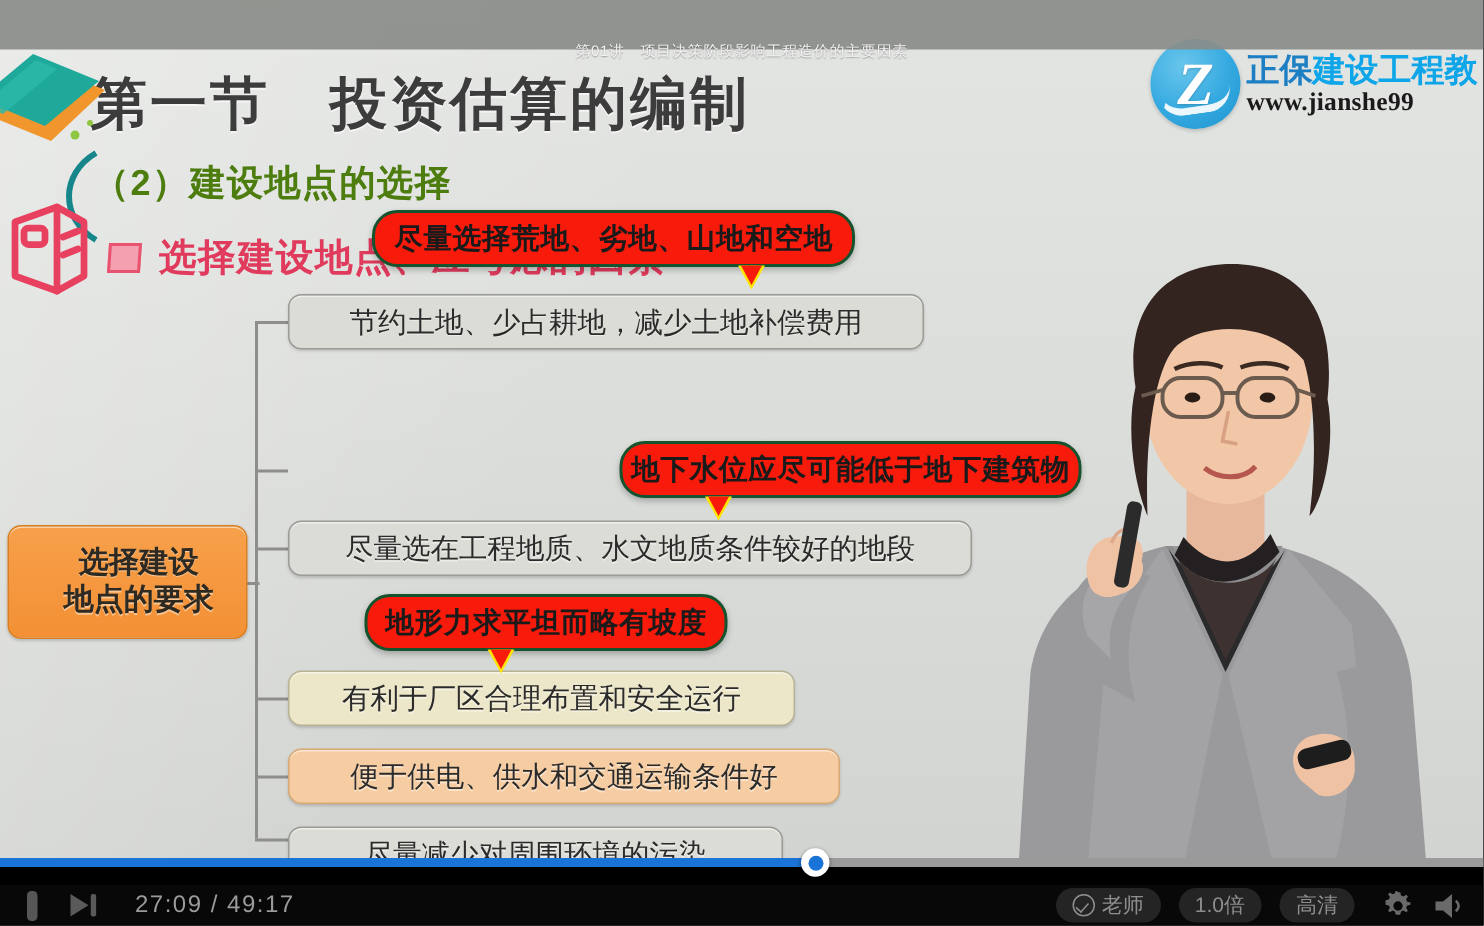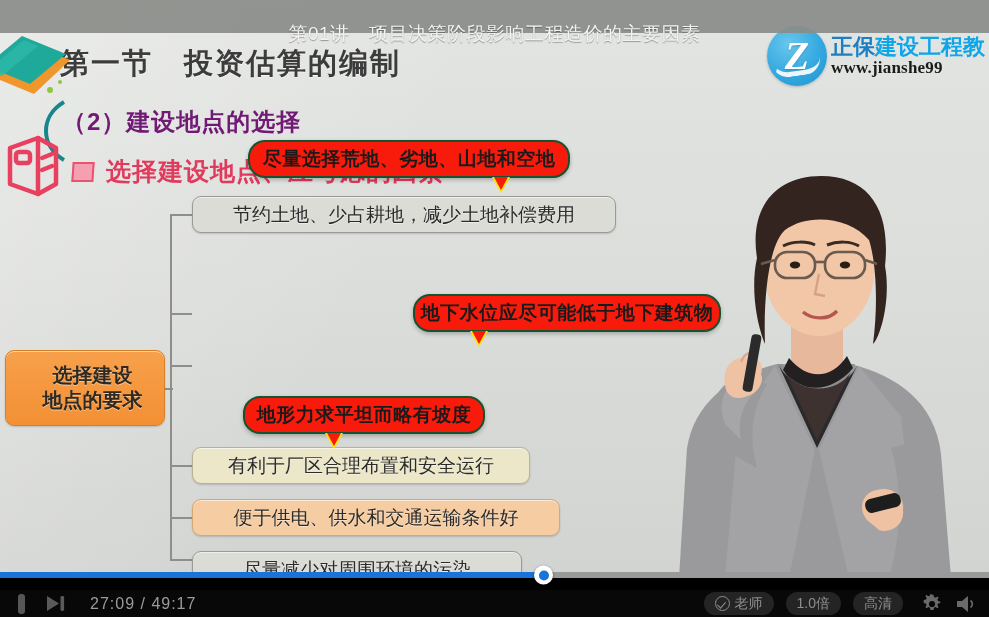--- a/index.html
+++ b/index.html
@@ -40,21 +40,21 @@
   
   #topbar {
     position: absolute; left: 0; top: 0;
     width: 989px; height: 33px;
     background: rgba(138,140,137,.92);
     z-index: 30;
     display: flex; align-items: center; justify-content: center;
   }
   #topbar .t {
     color: #f2f2f2;
-    font-size: 19px;
+    font-size: 10px;
     letter-spacing: .5px;
     text-shadow: 0 1px 1px rgba(0,0,0,.35);
     white-space: nowrap;
     margin-top: 34px;
   }
 
   
   #brand {
     position: absolute; right: 4px; top: 26px;
     display: flex; align-items: center;
@@ -89,28 +89,28 @@
   #brand .w1 .dark { color: #0ea5e9; }
   #brand .w2 {
     font-size: 17px; font-weight: bold; color: #1a1a1a;
     font-family: "Liberation Serif","DejaVu Serif", serif;
     letter-spacing: .2px; white-space: nowrap;
   }
 
   
   #sec-title {
     position: absolute; left: 60px; top: 44px;
-    font-size: 29px; font-weight: bold; color: #3c3c3c;
+    font-size: 38px; font-weight: bold; color: #3c3c3c;
     letter-spacing: 2px;
     text-shadow: 0 1px 0 rgba(255,255,255,.6);
     z-index: 12;
   }
   #sub-title {
     position: absolute; left: 62px; top: 106px;
-    font-size: 24px; font-weight: bold; color: #701a75;
+    font-size: 24px; font-weight: bold; color: #4d7c0f;
     letter-spacing: 1px;
     z-index: 12;
   }
   #bullet-row {
     position: absolute; left: 72px; top: 155px;
     display: flex; align-items: center; gap: 12px;
     z-index: 11;
   }
   #bullet-row .sq {
     width: 22px; height: 20px;
@@ -326,20 +326,21 @@
     <div class="line" style="left:163px;top:388px;width:10px;height:2px;"></div>
 
     <div class="node root" style="left:5px;top:350px;width:160px;height:76px;padding-left:28px;">
       <span>选择建设</span>
       <span>地点的要求</span>
     </div>
 
     <div class="node" style="left:192px;top:196px;width:424px;height:37px;">节约土地、少占耕地，减少土地补偿费用</div>
 
 
+    <div class="node" style="left:192px;top:347px;width:456px;height:37px;">尽量选在工程地质、水文地质条件较好的地段</div>
 
     <div class="node cream" style="left:192px;top:447px;width:338px;height:37px;">有利于厂区合理布置和安全运行</div>
 
     <div class="node peach" style="left:192px;top:499px;width:368px;height:37px;">便于供电、供水和交通运输条件好</div>
 
     <div class="node" style="left:192px;top:551px;width:330px;height:37px;">尽量减少对周围环境的污染</div>
 
     <div class="callout" style="left:248px;top:140px;width:322px;height:38px;">
       <span>尽量选择荒地、劣地、山地和空地</span>
       <span class="tail" style="left:242px;"></span>

